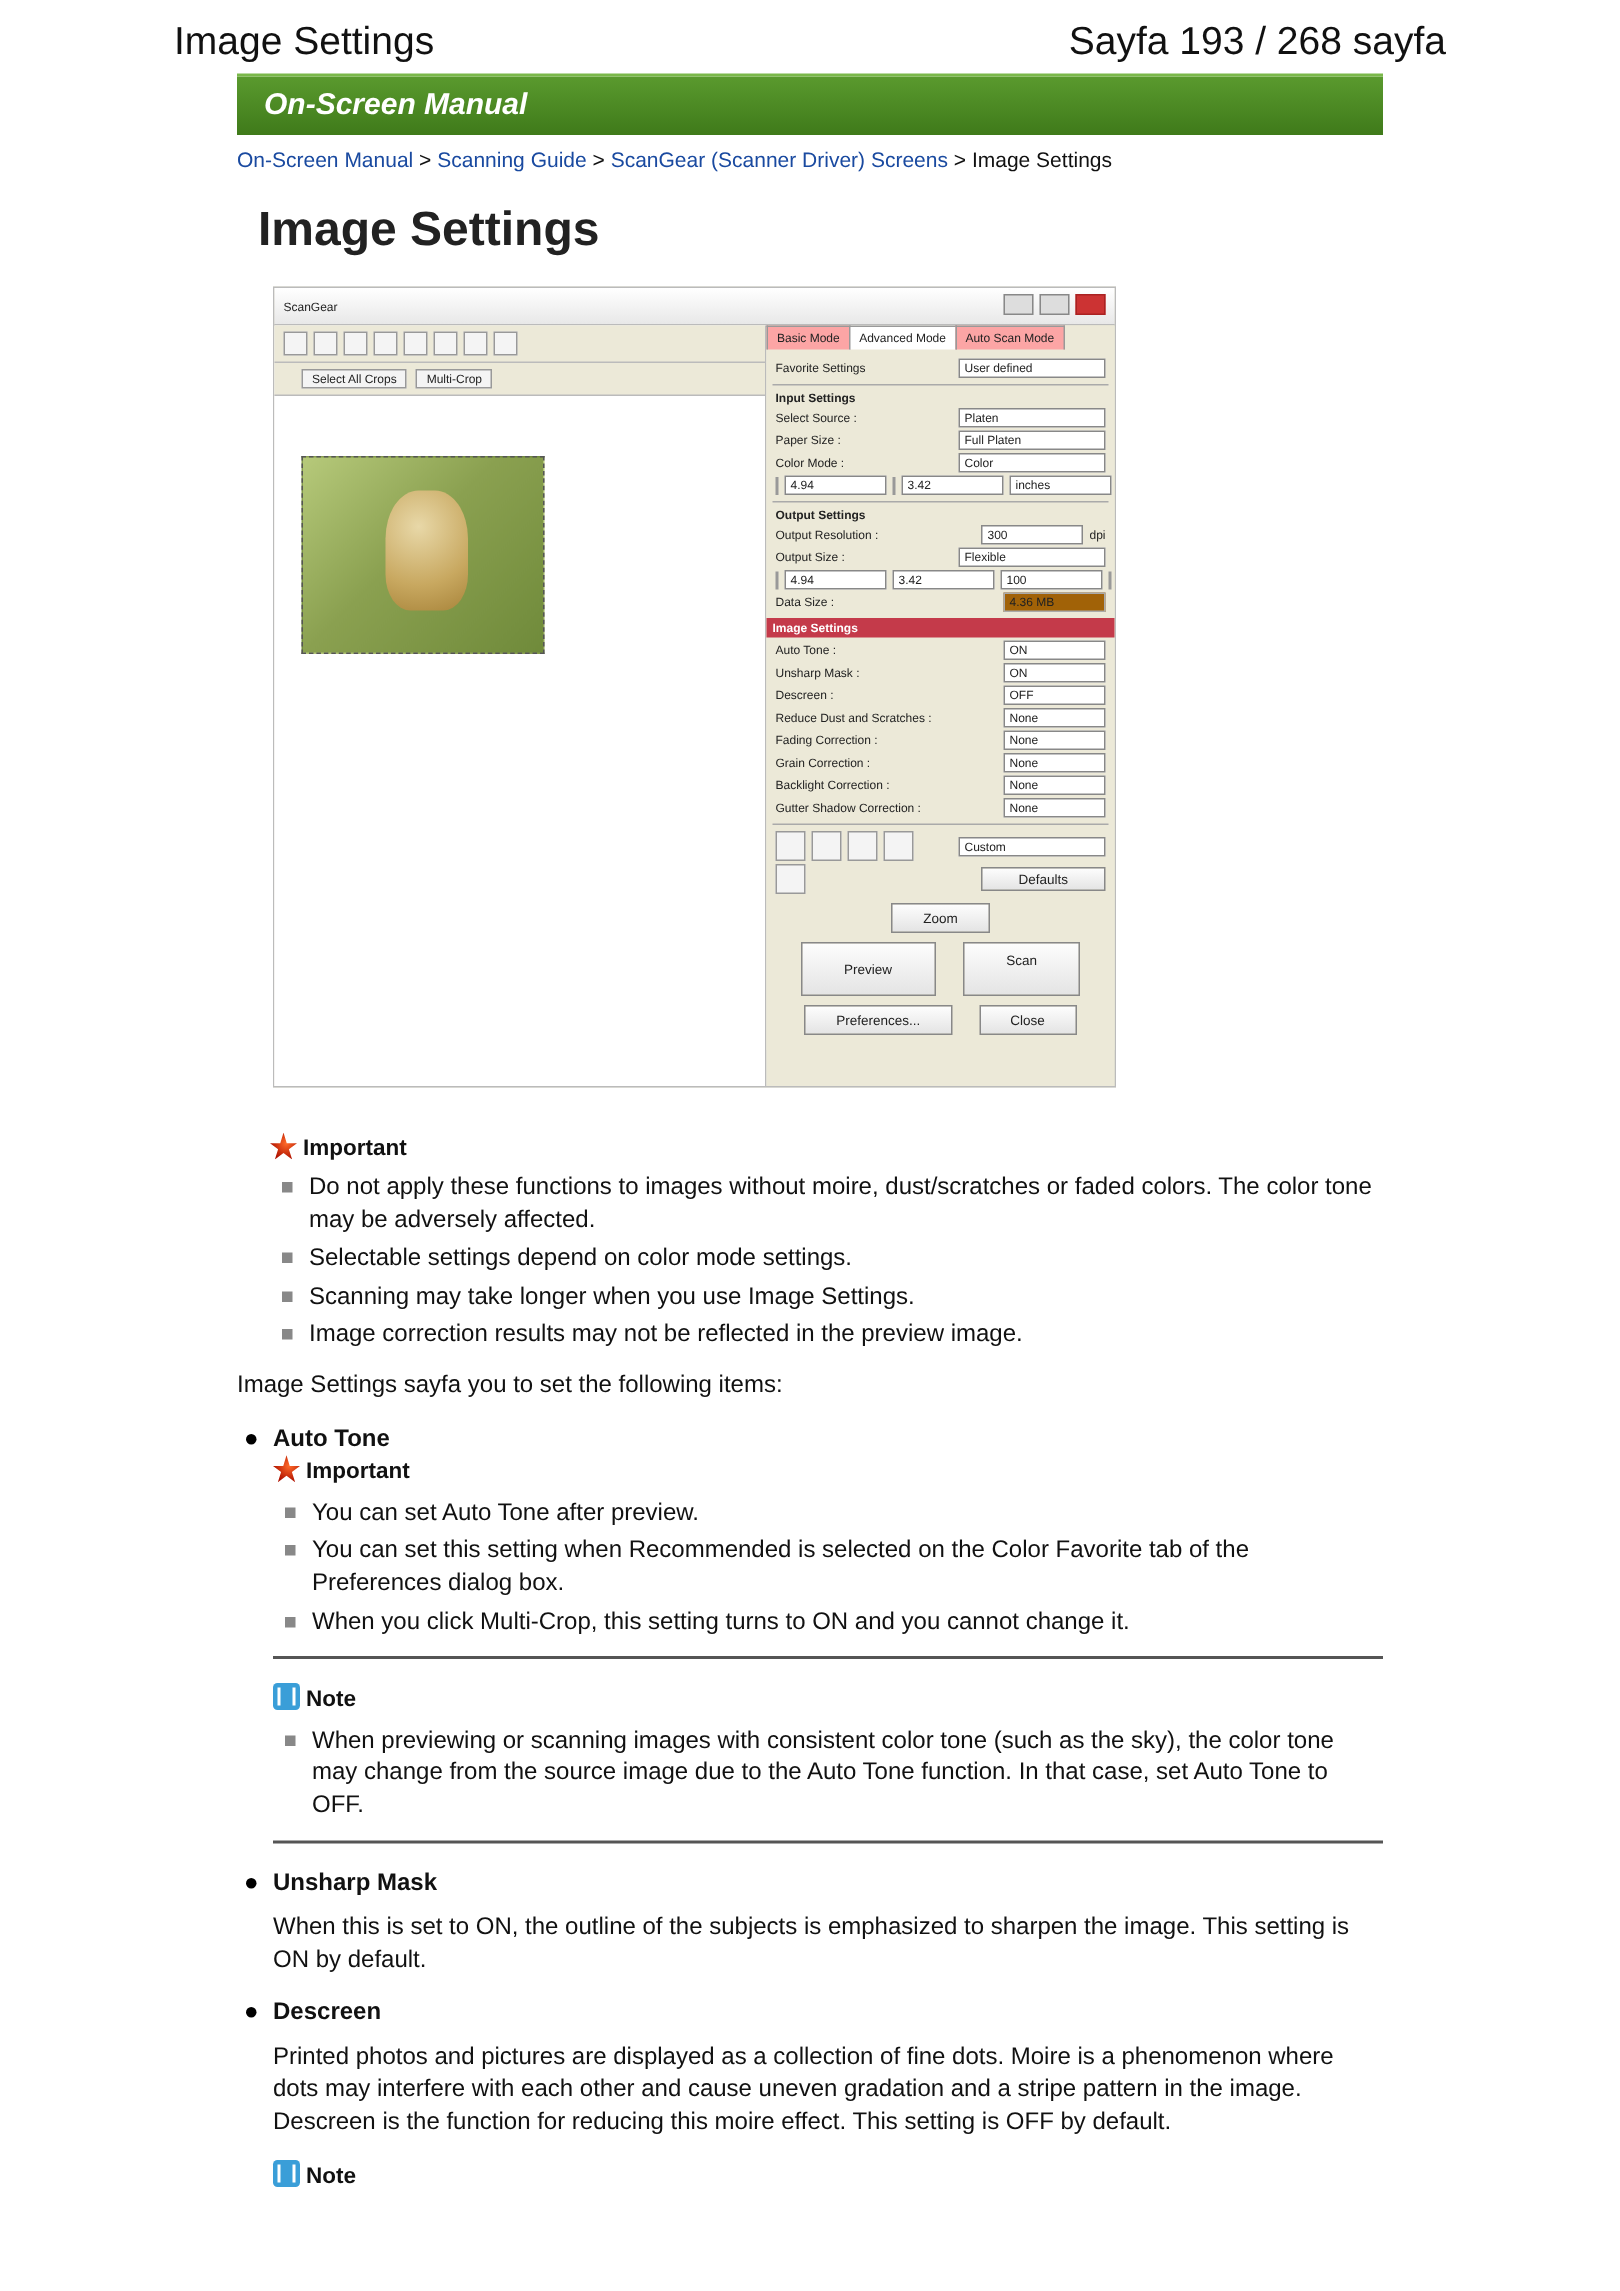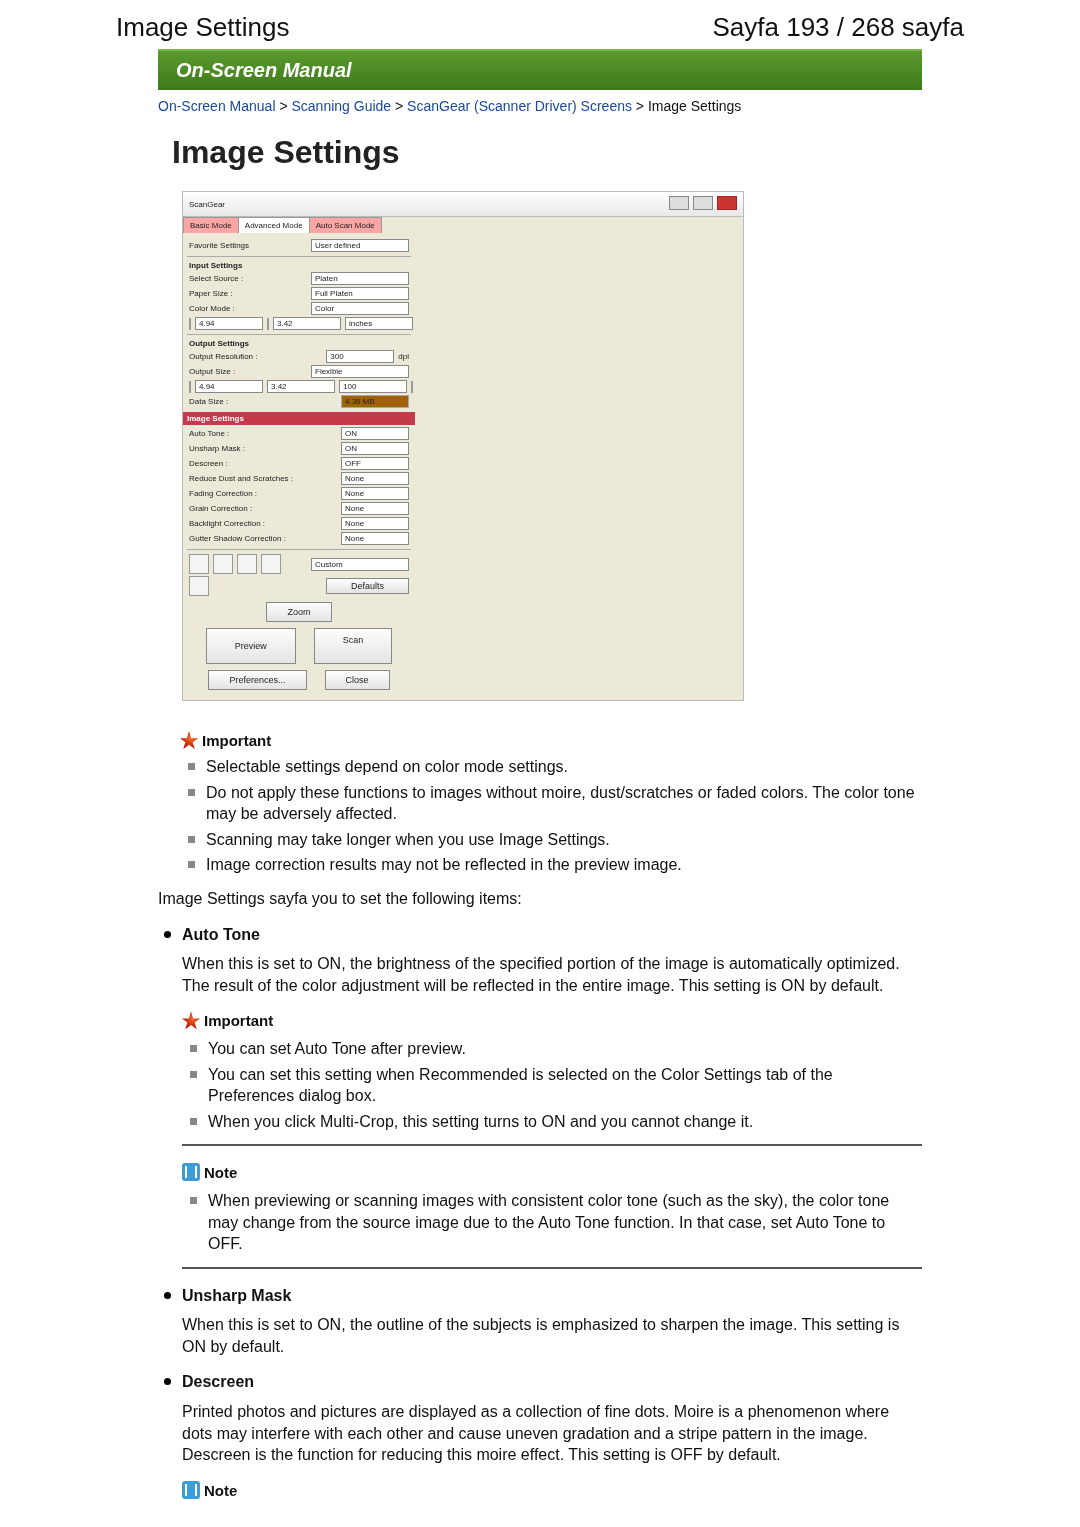--- a/index.html
+++ b/index.html
@@ -80,20 +80,41 @@
     <div class="shot">
       <div class="sg-title">
         <span>ScanGear</span>
         <span class="winbtns">
           <span></span>
           <span></span>
           <span class="close"></span>
         </span>
       </div>
       <div class="sg-body">
+        <div class="sg-left">
+          <div class="lefttb">
+            <span class="ico"></span>
+            <span class="ico"></span>
+            <span class="ico"></span>
+            <span class="ico"></span>
+            <span class="ico"></span>
+            <span class="ico"></span>
+            <span class="ico"></span>
+            <span class="ico"></span>
+          </div>
+          <div class="cropbar">
+            <span class="ico"></span>
+            <span class="ico"></span>
+            <span class="smallbtn">Select All Crops</span>
+            <span class="smallbtn">Multi-Crop</span>
+          </div>
+          <div class="preview-area">
+            <div class="photo"></div>
+          </div>
+        </div>
         <div class="sg-right">
           <div class="tabs">
             <div class="tab">Basic Mode</div>
             <div class="tab active">Advanced Mode</div>
             <div class="tab">Auto Scan Mode</div>
           </div>
           <div class="panel">
             <div class="row">
               <span class="lbl" style="font-weight:normal">Favorite Settings</span>
               <span class="sel w">User defined</span>
@@ -207,38 +228,37 @@
               <span class="bigbtn">Close</span>
             </div>
           </div>
         </div>
       </div>
     </div>
 
     <div class="indent1">
       <div><span class="callout-icon important-icon"></span><span class="callout-title">Important</span></div>
       <ul class="sq">
+        <li>Do not apply these functions to images without moire, dust/scratches or faded colors. The color tone may be adversely affected.</li>
         <li>Selectable settings depend on color mode settings.</li>
-        <li>Do not apply these functions to images without moire, dust/scratches or faded colors. The color tone may be adversely affected.</li>
         <li>Scanning may take longer when you use Image Settings.</li>
         <li>Image correction results may not be reflected in the preview image.</li>
       </ul>
     </div>
 
     <div class="desc">Image Settings sayfa you to set the following items:</div>
 
     <ul class="bul">
       <li>
         <div class="term">Auto Tone</div>
-        <div class="desc indent2">When this is set to ON, the brightness of the specified portion of the image is automatically optimized. The result of the color adjustment will be reflected in the entire image. This setting is ON by default.</div>
 
         <div><span class="callout-icon important-icon"></span><span class="callout-title">Important</span></div>
         <ul class="sq">
           <li>You can set Auto Tone after preview.</li>
-          <li>You can set this setting when Recommended is selected on the Color Settings tab of the Preferences dialog box.</li>
+          <li>You can set this setting when Recommended is selected on the Color Favorite tab of the Preferences dialog box.</li>
           <li>When you click Multi-Crop, this setting turns to ON and you cannot change it.</li>
         </ul>
         <hr class="thin">
 
         <div><span class="callout-icon note-icon"></span><span class="callout-title">Note</span></div>
         <ul class="sq">
           <li>When previewing or scanning images with consistent color tone (such as the sky), the color tone may change from the source image due to the Auto Tone function. In that case, set Auto Tone to OFF.</li>
         </ul>
         <hr class="thin">
       </li>

